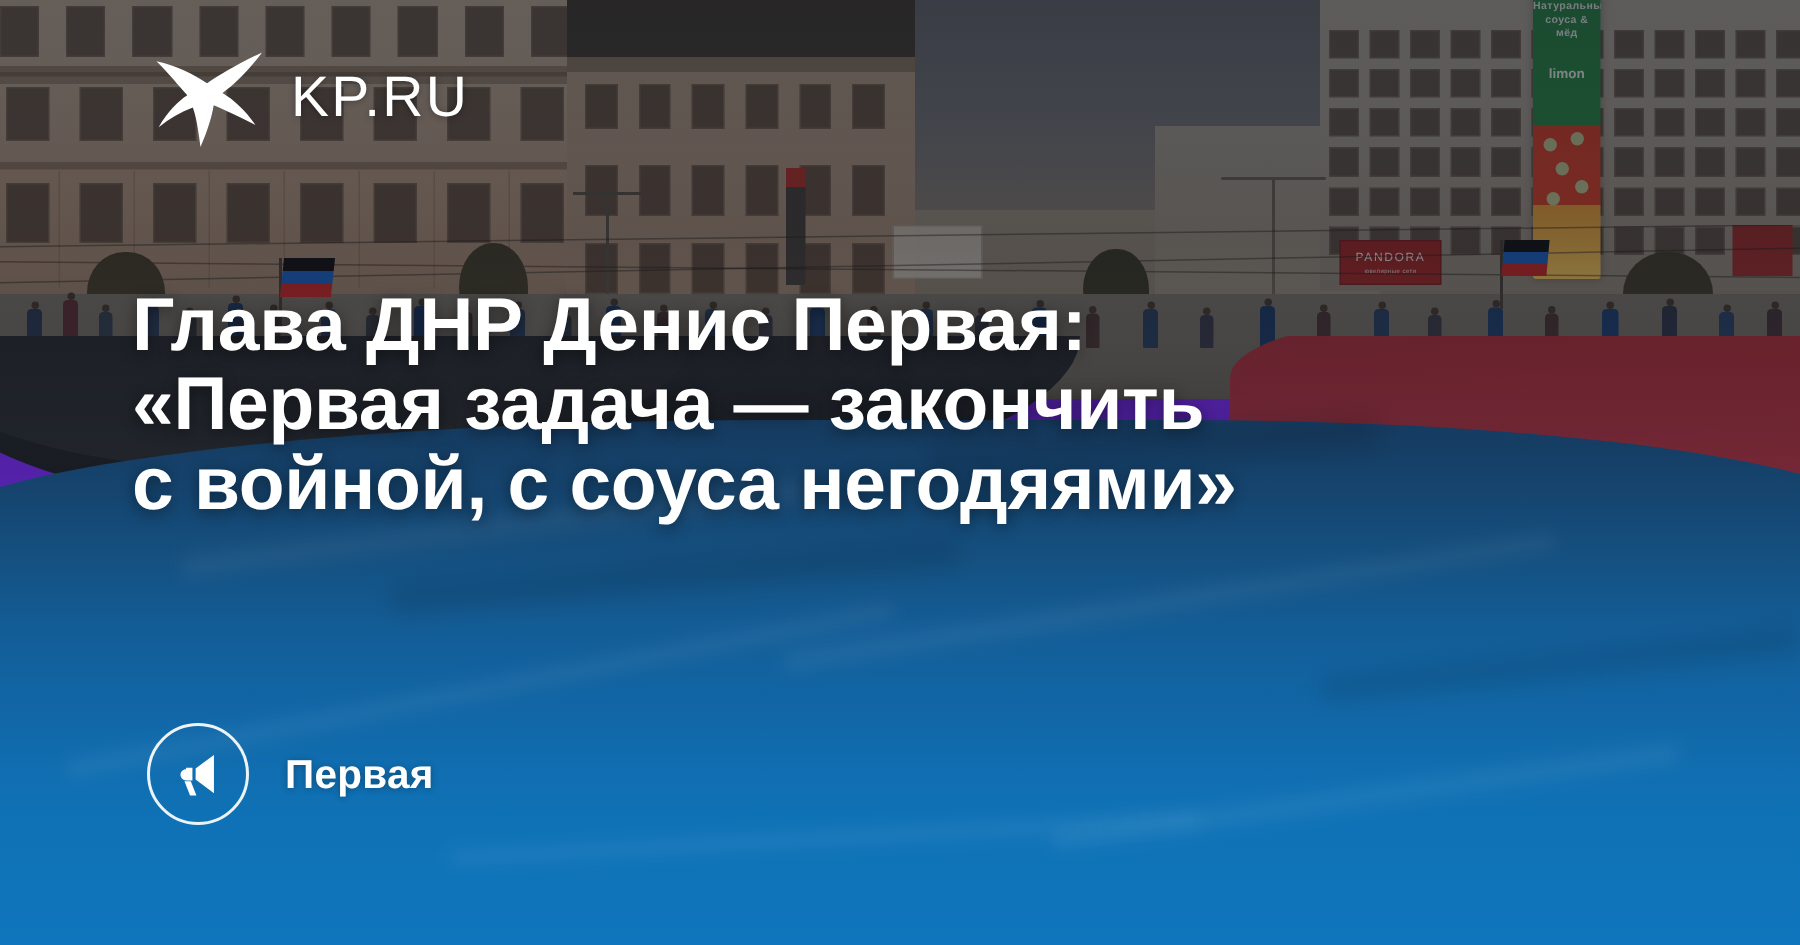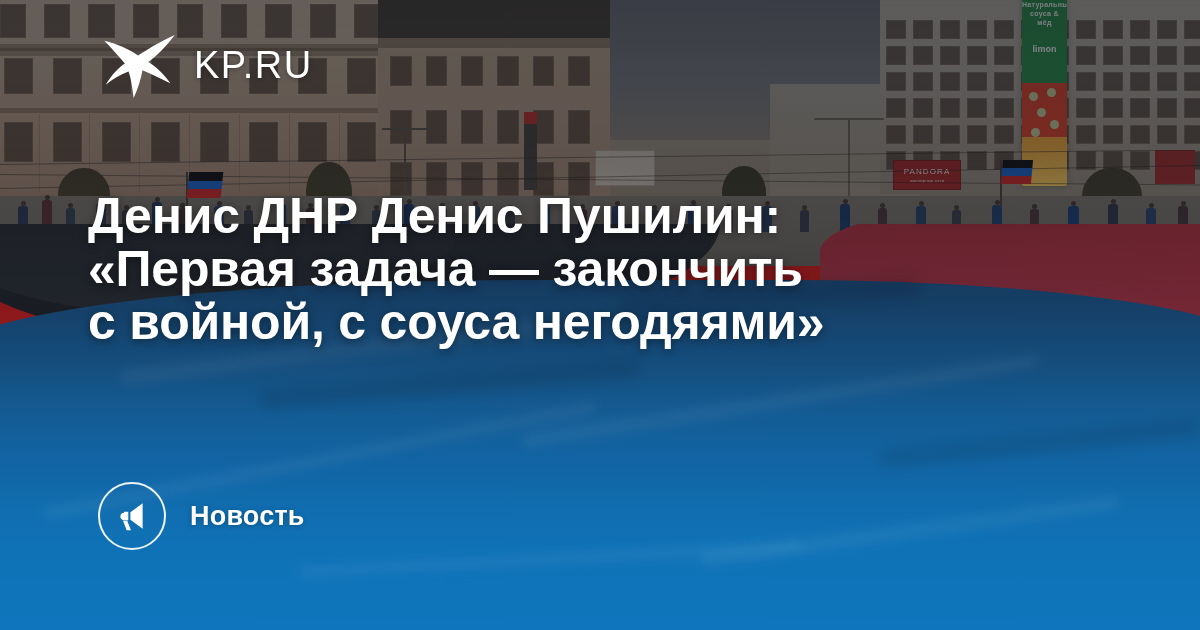--- a/index.html
+++ b/index.html
@@ -4,21 +4,21 @@
 <title>KP.RU news card</title>
 <style>
   * { margin:0; padding:0; box-sizing:border-box; }
   html,body { width:1200px; height:630px; overflow:hidden; background:#0a0a0a; }
   body { font-family:"Liberation Sans","DejaVu Sans",sans-serif; }
 
   #card {
     position:relative;
     width:1200px; height:630px;
     overflow:hidden;
-    background:#b91c1c;
+    background:#6d28d9;
     padding-left:44px;
   }
 
   
   .photo { position:absolute; inset:0; overflow:hidden; }
 
   
   .sky {
     position:absolute; left:0; top:0; width:1200px; height:215px;
     background:linear-gradient(180deg,#6f7179 0%,#7a7b80 38%,#8a8178 68%,#8d8275 100%);
@@ -582,29 +582,29 @@
     <svg class="bird" viewBox="0 0 100 90" aria-hidden="true">
       <path fill="#ffffff" d="M0 12 C18 16 34 24 46 32 C58 24 74 14 96 4 C84 20 72 32 60 41
            C70 47 80 56 90 70 C74 62 62 56 52 52 C50 64 46 76 40 90
            C38 74 36 62 33 54 C22 58 12 64 2 72 C10 58 20 48 28 43
            C20 34 11 23 0 12 Z"></path>
     </svg>
     <span class="wordmark">KP.RU</span>
   </div>
 
   <h1 class="headline">
-    <span class="hl-line">Денис ДНР Денис Пушилин:</span>
+    <span class="hl-line">Глава ДНР Денис Первая:</span>
     <span class="hl-line">«Первая задача — закончить</span>
     <span class="hl-line">с войной, с соуса негодяями»</span>
   </h1>
 
   <div class="badge">
     <span class="ring">
       <svg viewBox="0 0 32 32" aria-hidden="true">
         <path fill="#ffffff" d="M26 4 L26 28 L14.5 19.5 L14.5 12.5 Z
              M12.5 12 L12.5 20 L8.5 20 C6.6 20 5 18.4 5 16.5 C5 14.6 6.6 13 8.5 13 L8.5 12 Z
              M7.5 20.5 L11.5 20.5 L15 29.5 L11 29.5 Z"></path>
       </svg>
     </span>
-    <span class="blabel">Новость</span>
+    <span class="blabel">Первая</span>
   </div>
 
 </div>
 
 </body></html>

